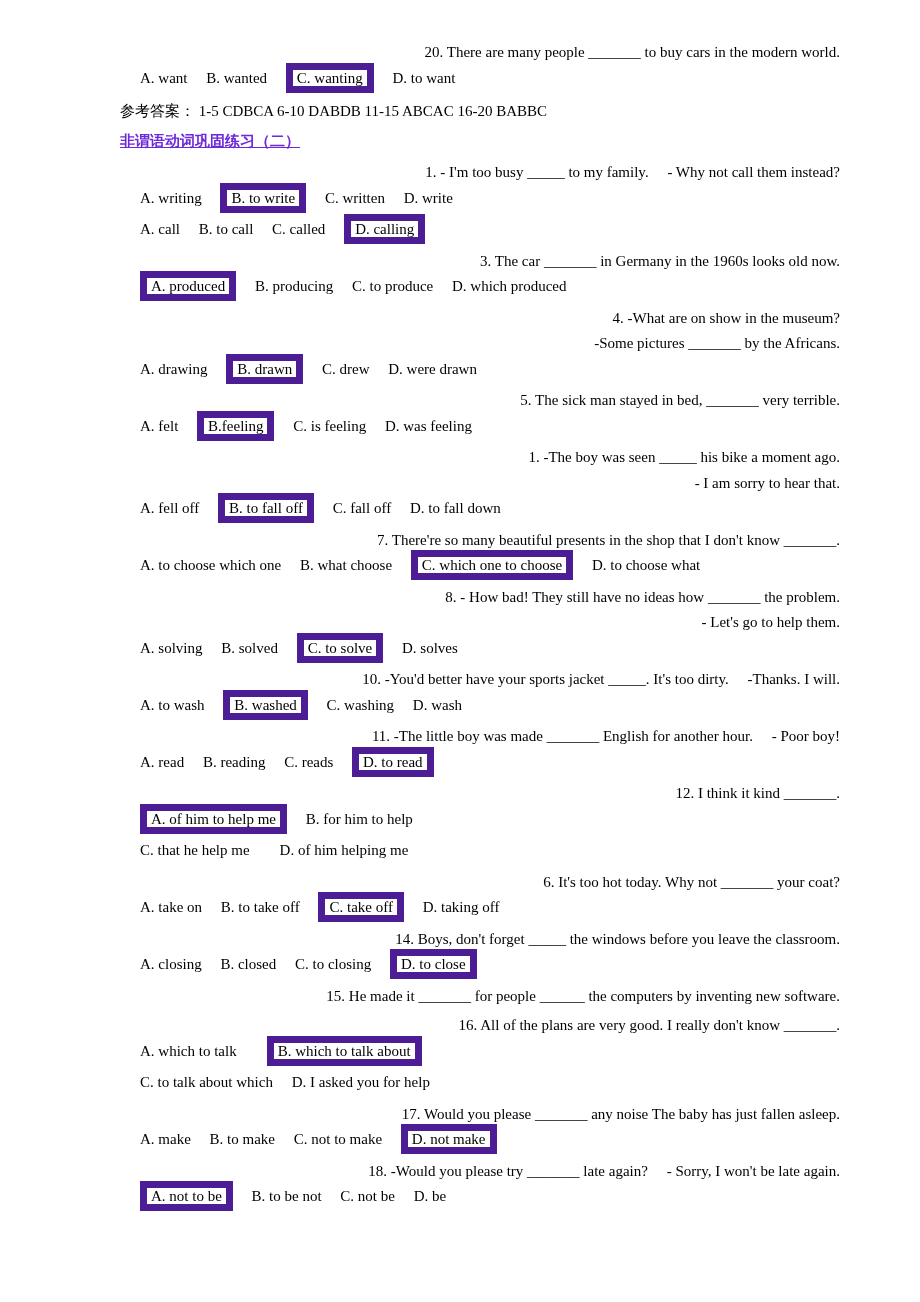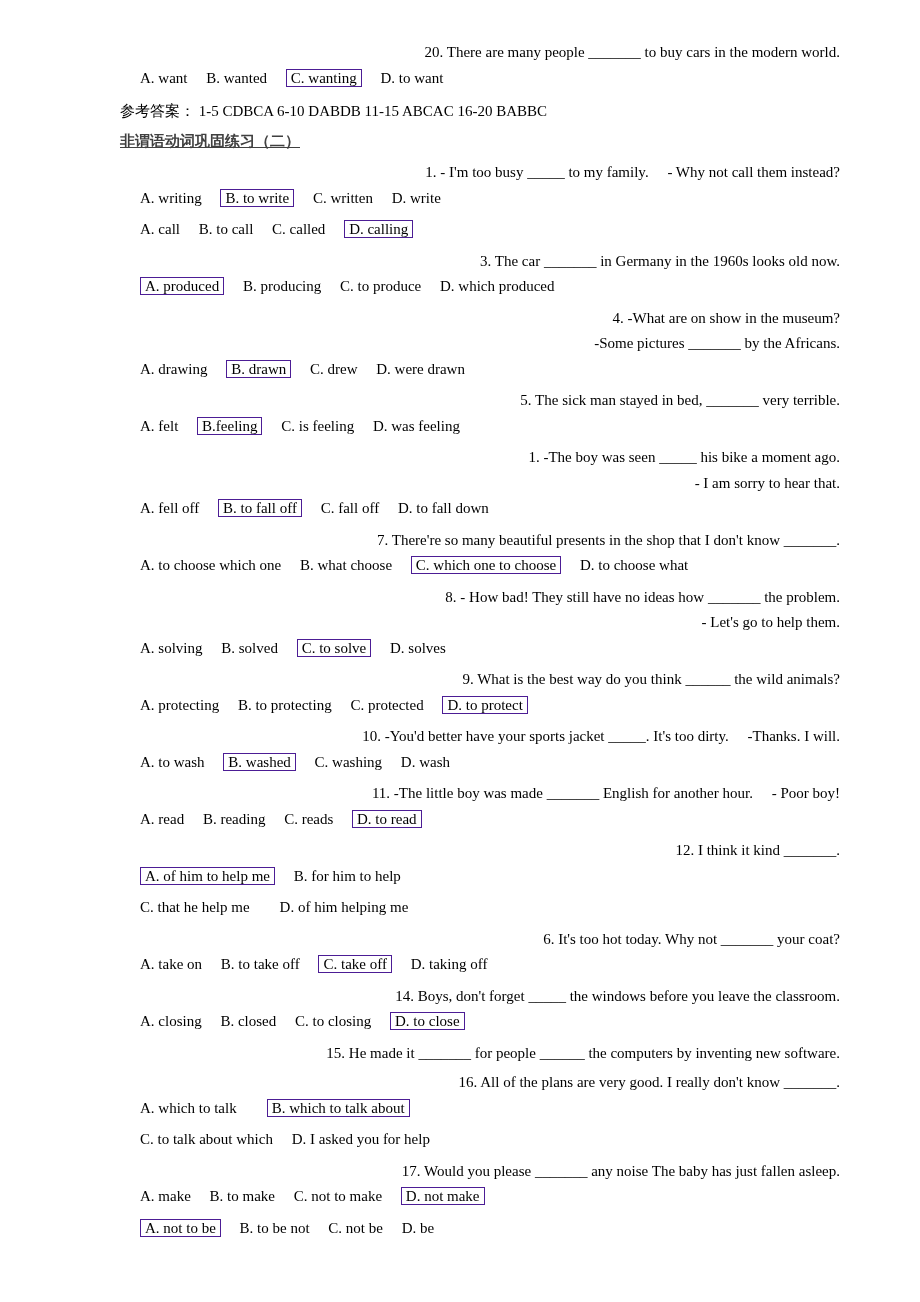--- a/index.html
+++ b/index.html
@@ -18,30 +18,30 @@
     }
     .question-line {
       margin-bottom: 0px;
       text-align: right;
     }
     .answer-line {
       margin-left: 20px;
       margin-bottom: 6px;
     }
     .boxed {
-      border: 1px solid #4c1d95;
+      border: 7px solid #4c1d95;
       padding: 0 4px;
       display: inline;
     }
     .answer-key {
       font-weight: normal;
       margin: 8px 0 4px 0;
     }
     .section-title {
-      color: #404040;
+      color: #6d28d9;
       font-weight: bold;
       text-decoration: underline;
       margin-bottom: 6px;
     }
     .indent {
       margin-left: 32px;
     }
     p { margin-bottom: 2px; }
   </style>
 </head>
@@ -114,26 +114,20 @@
   </div>
 
   <div class="question-block">
     <p class="question-line">8. - How bad! They still have no ideas how _______ the problem.</p>
     <p class="question-line indent">- Let's go to help them.</p>
     <p class="answer-line">
       A. solving &nbsp;&nbsp;&nbsp; B. solved &nbsp;&nbsp;&nbsp; <span class="boxed">C. to solve</span> &nbsp;&nbsp;&nbsp; D. solves
     </p>
   </div>
 
-  <div class="question-block">
-    <p class="question-line">9. What is the best way do you think ______ the wild animals?</p>
-    <p class="answer-line">
-      A. protecting &nbsp;&nbsp;&nbsp; B. to protecting &nbsp;&nbsp;&nbsp; C. protected &nbsp;&nbsp;&nbsp; <span class="boxed">D. to protect</span>
-    </p>
-  </div>
 
   <div class="question-block">
     <p class="question-line">10. -You'd better have your sports jacket _____. It's too dirty. &nbsp;&nbsp;&nbsp; -Thanks. I will.</p>
     <p class="answer-line">
       A. to wash &nbsp;&nbsp;&nbsp; <span class="boxed">B. washed</span> &nbsp;&nbsp;&nbsp; C. washing &nbsp;&nbsp;&nbsp; D. wash
     </p>
   </div>
 
   <div class="question-block">
     <p class="question-line">11. -The little boy was made _______ English for another hour. &nbsp;&nbsp;&nbsp; - Poor boy!</p>
@@ -181,18 +175,19 @@
   </div>
 
   <div class="question-block">
     <p class="question-line">17. Would you please _______ any noise The baby has just fallen asleep.</p>
     <p class="answer-line">
       A. make &nbsp;&nbsp;&nbsp; B. to make &nbsp;&nbsp;&nbsp; C. not to make &nbsp;&nbsp;&nbsp; <span class="boxed">D. not make</span>
     </p>
   </div>
 
   <div class="question-block">
+    <p class="question-line">18. -Would you please try _______ late again? &nbsp;&nbsp;&nbsp; - Sorry, I won't be late again.</p>
     <p class="answer-line">
       <span class="boxed">A. not to be</span> &nbsp;&nbsp;&nbsp; B. to be not &nbsp;&nbsp;&nbsp; C. not be &nbsp;&nbsp;&nbsp; D. be
     </p>
   </div>
 
 </div>
 
 </body></html>

